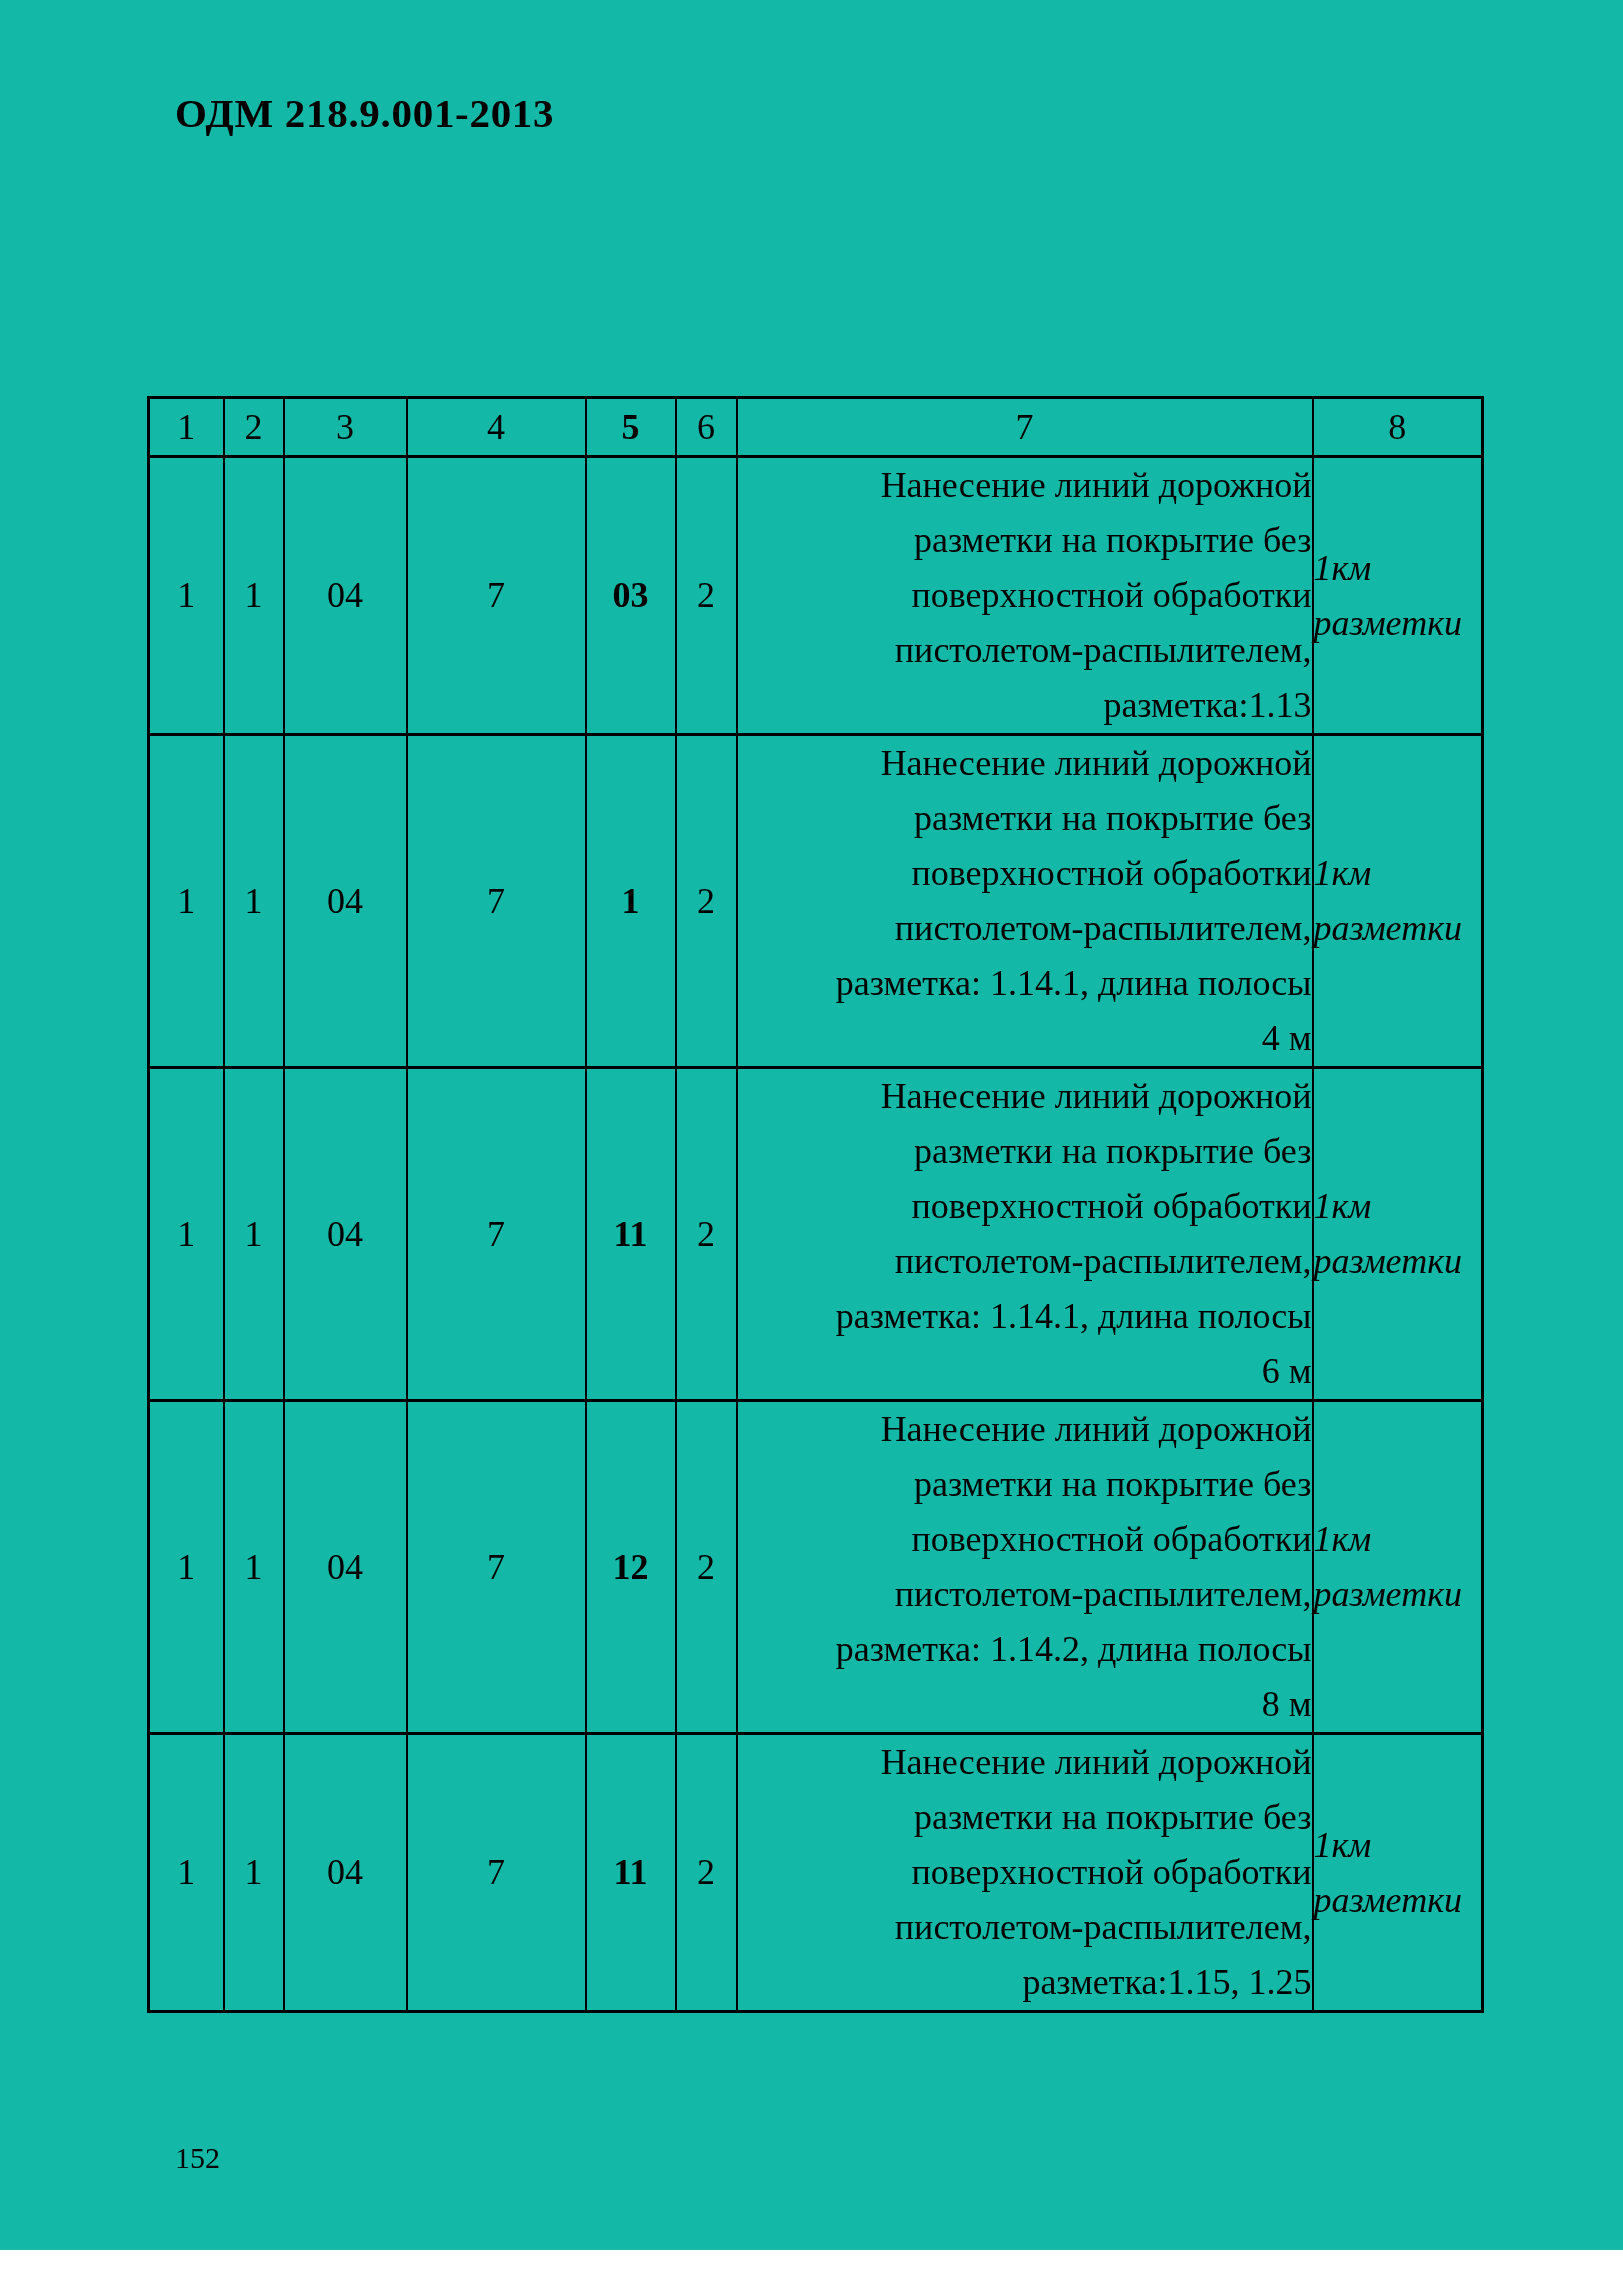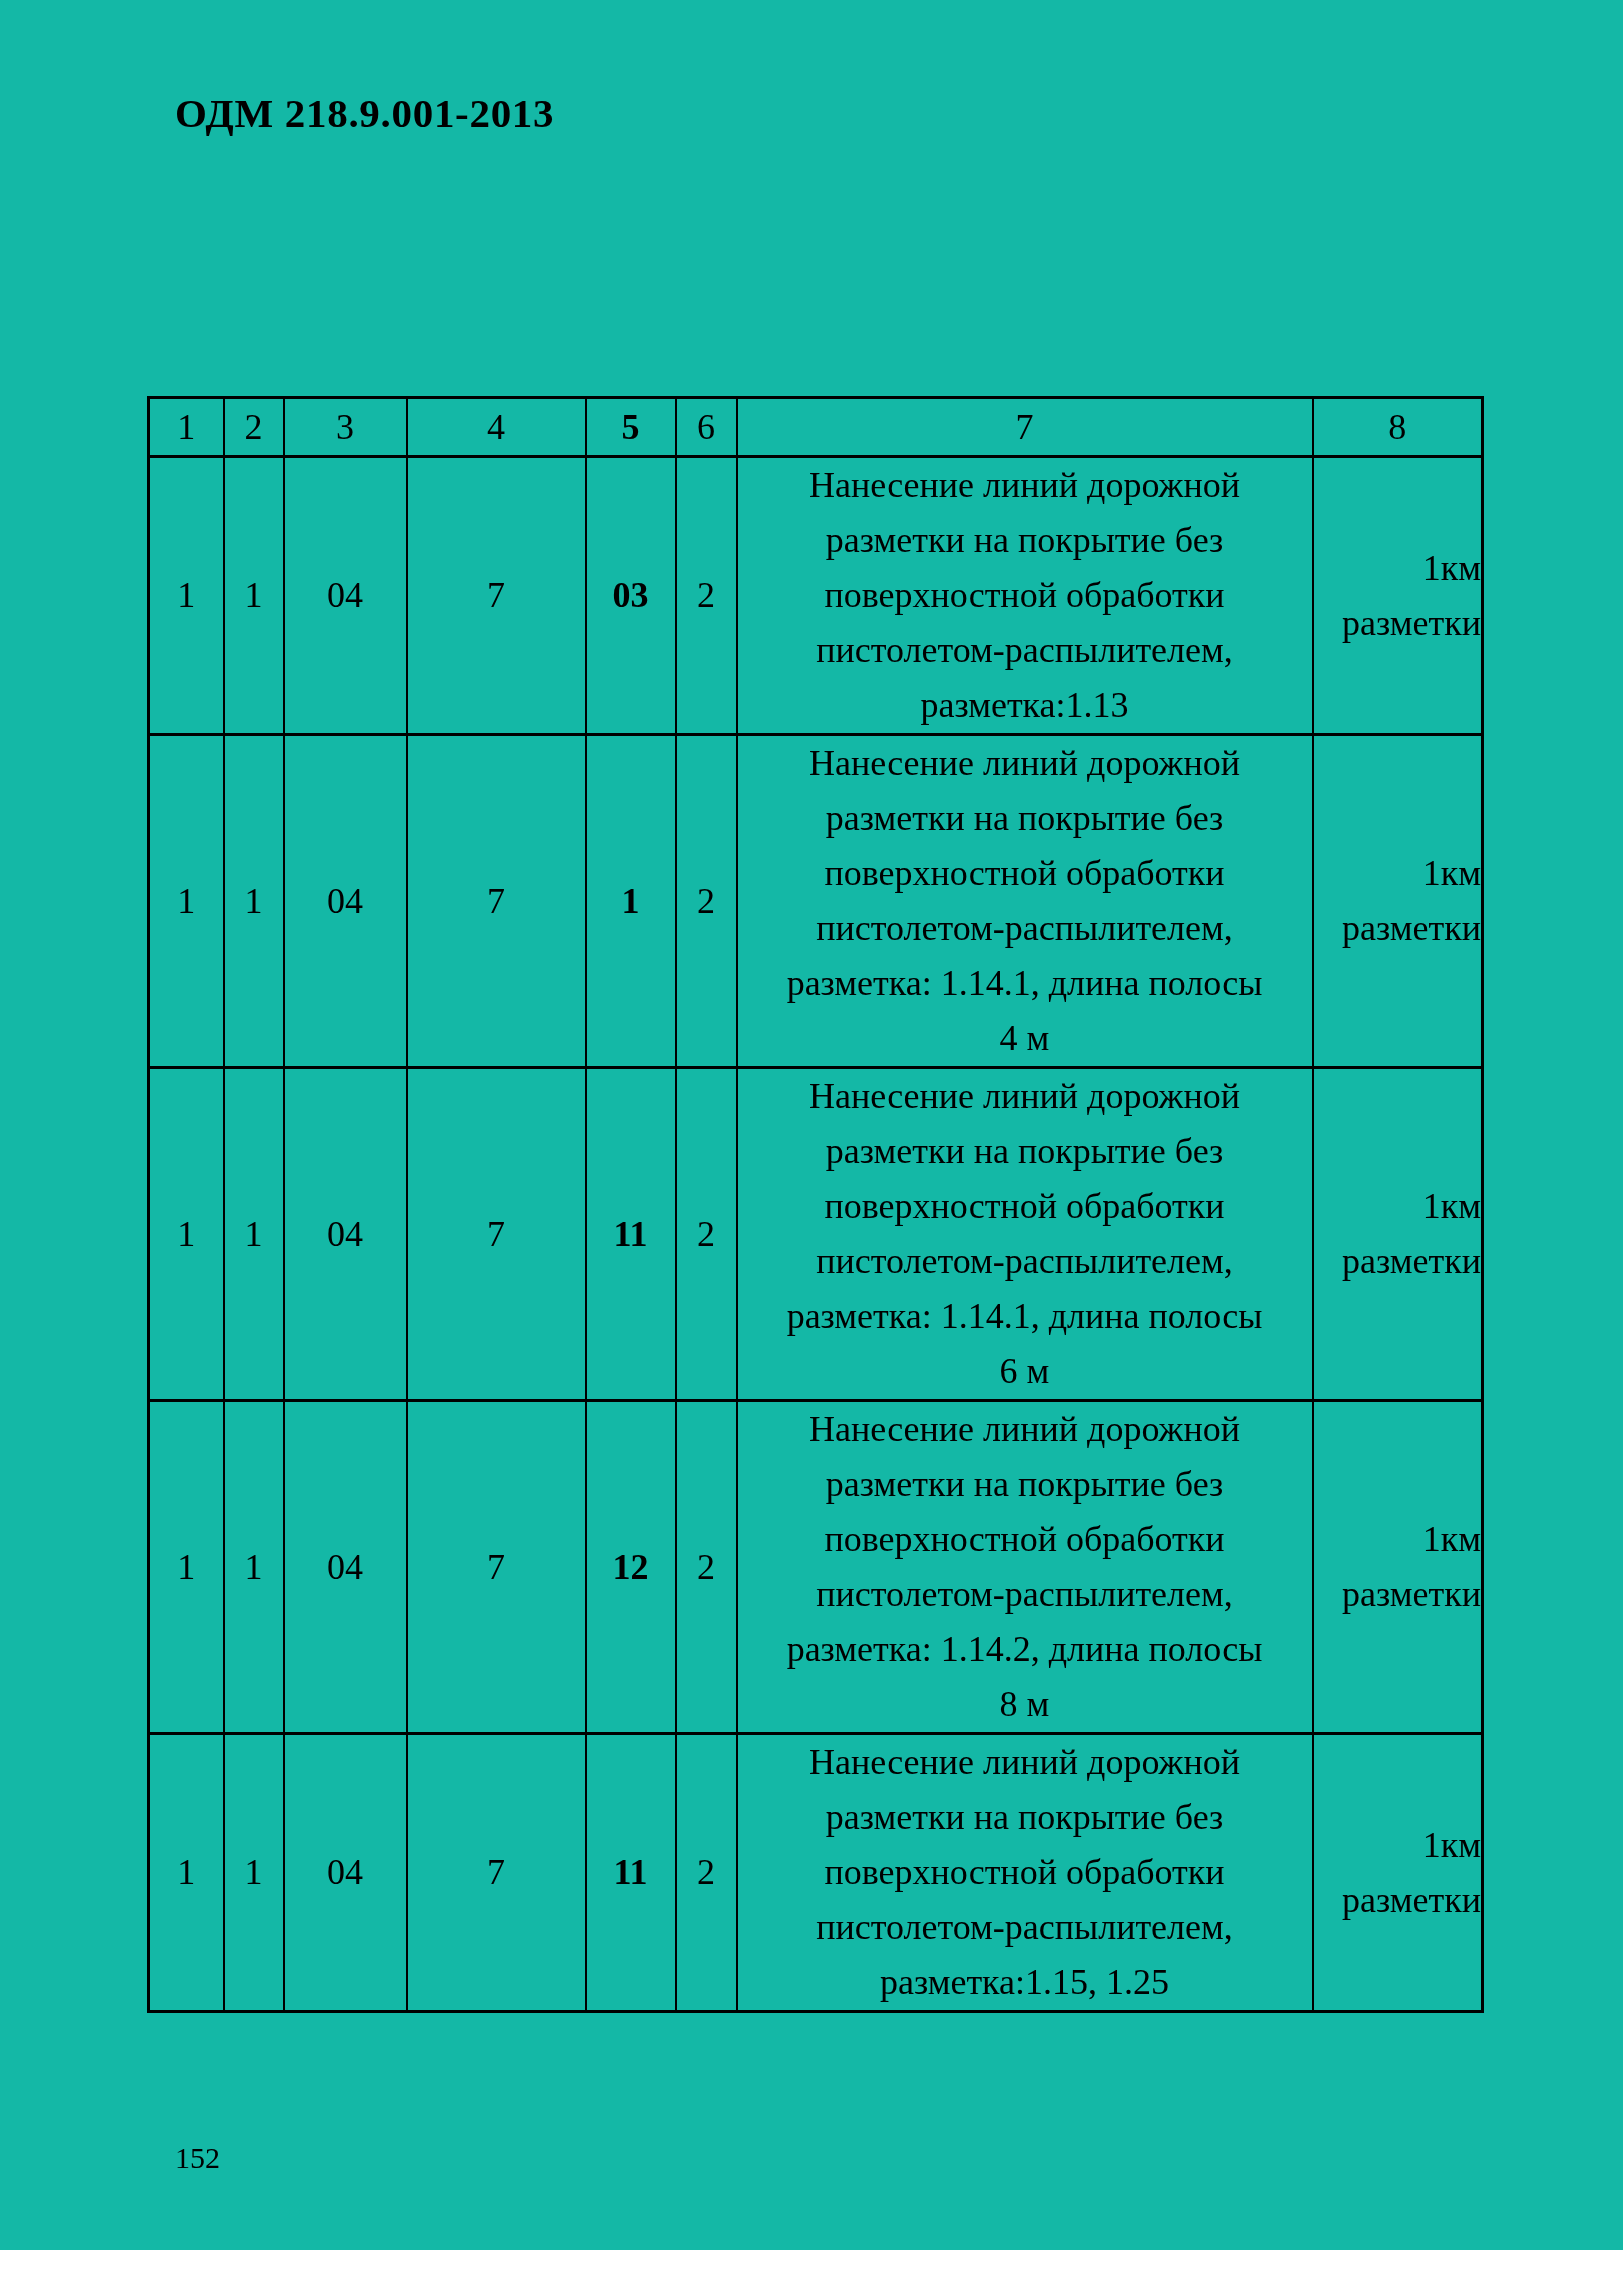--- a/index.html
+++ b/index.html
@@ -46,27 +46,28 @@
   .doc-table thead td {
     height: 56px;
   }
   .num {
     text-align: center;
   }
   .b {
     font-weight: bold;
   }
   .desc {
-    text-align: center;
+    text-align: right;
     white-space: pre-line;
     padding: 5.2px 7.9px 5.2px 10.5px;
   }
   .unit {
-    text-align: right;
+    text-align: left;
     white-space: pre-line;
+    font-style: italic;
   }
   .page-number {
     position: absolute;
     left: 175px;
     top: 2141px;
     font-size: 30px;
     text-align: center;
   }
 </style>
 </head>

